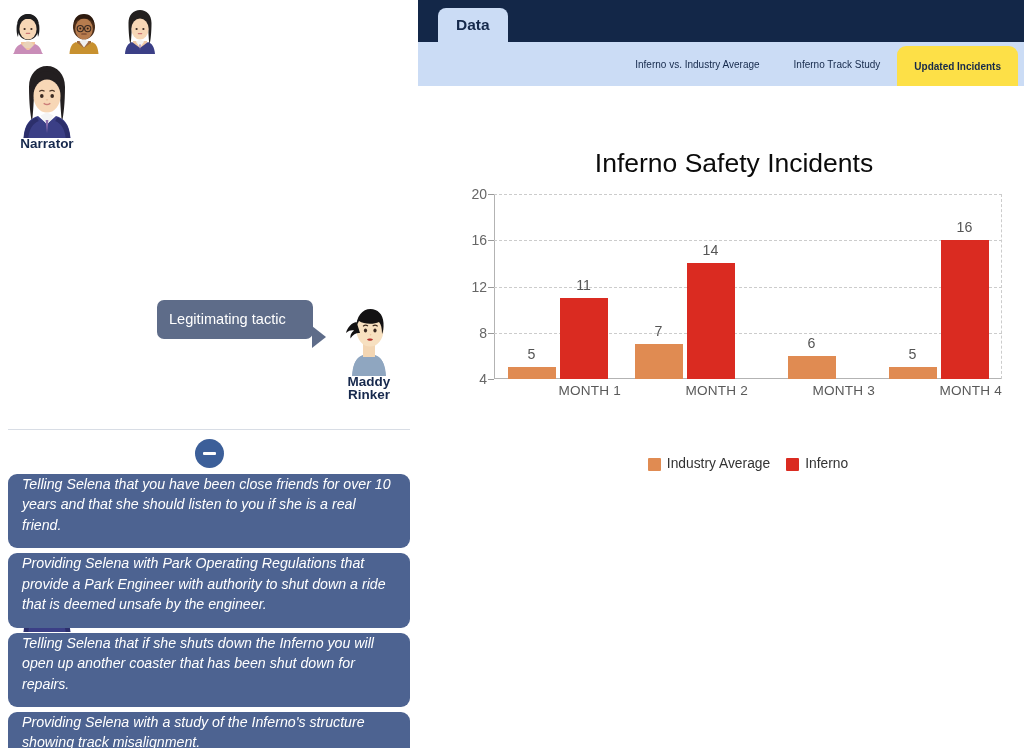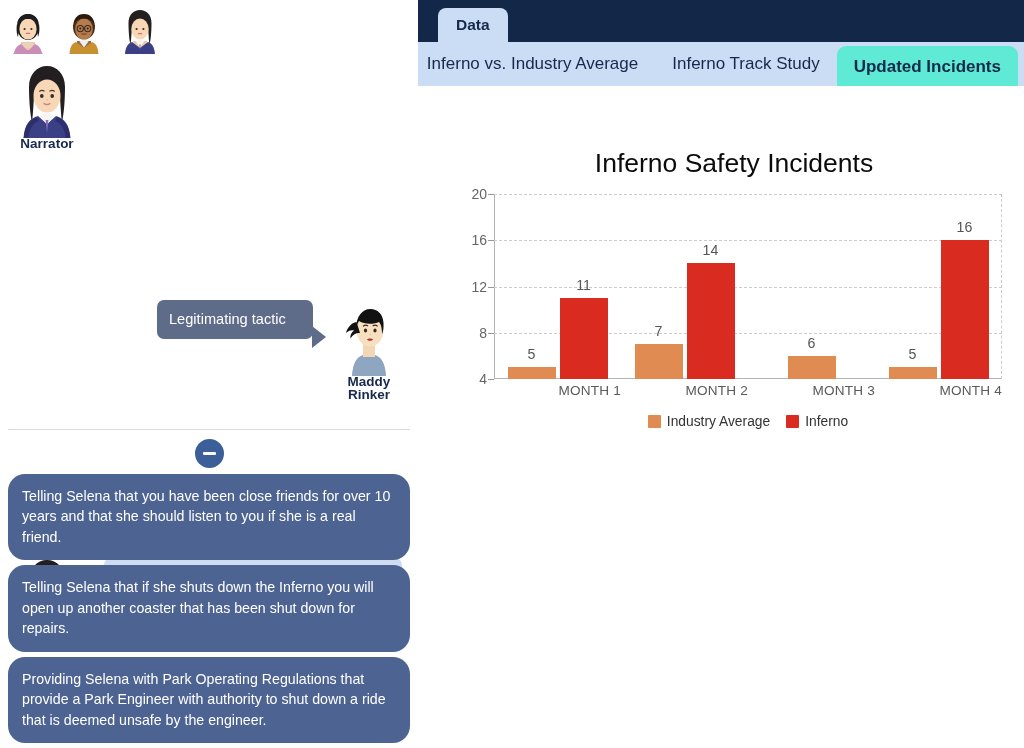--- a/index.html
+++ b/index.html
@@ -102,25 +102,26 @@
   }
 
   .options {
     position: absolute; left: 8px; top: 474px;
     width: 402px;
     display: flex; flex-direction: column; gap: 5px;
   }
   .option {
     background: #4d6391;
     color: #ffffff;
-    border-radius: 17px;
-    padding: 12px 14px 13px 14px;
+    border-radius: 9px;
+    padding: 0 14px 13px 14px;
     font-size: 14.2px;
     line-height: 1.44;
     cursor: pointer;
+    font-style: italic;
   }
 
   
   .right-panel {
     position: absolute; left: 418px; top: 0;
     width: 606px; height: 748px;
     background: #ffffff;
   }
   .topbar {
     position: absolute; left: 0; top: 0;
@@ -140,27 +141,27 @@
   .tabstrip {
     position: absolute; left: 0; top: 42px;
     width: 606px; height: 44px;
     background: #cbdcf5;
     display: flex; align-items: stretch; justify-content: flex-end;
     padding-right: 6px;
   }
   .tab {
     display: flex; align-items: center;
     padding: 0 17px;
-    font-size: 17px;
+    font-size: 10px;
     color: #15294b;
     cursor: pointer;
     white-space: nowrap;
   }
   .tab.active {
-    background: #5eead4;
+    background: #fde047;
     border-radius: 9px 9px 0 0;
     font-weight: bold;
     margin-top: 4px;
     margin-bottom: -1px;
   }
 
   .slide {
     position: absolute; left: 0; top: 86px;
     width: 606px; height: 662px;
     background: #ffffff;
@@ -235,21 +236,21 @@
     flex: 1 1 0; text-align: right;
     font-size: 13.6px; color: #5a5a5a;
     letter-spacing: 0.2px;
   }
   .legend {
     position: absolute; left: 58px; top: 266px;
     width: 508px;
     display: flex; align-items: center; justify-content: center;
     gap: 16px;
   }
-  .legend .li { display: flex; align-items: center; gap: 6px; }
+  .legend .li { display: flex; align-items: flex-end; gap: 6px; margin-top: 42px; }
   .legend .sw { width: 13px; height: 13px; border-radius: 1px; }
   .legend .lb { font-size: 13.8px; color: #333333; }
 </style>
 </head>
 <body>
 
 <div class="page">
 
   <div class="left-panel">
 
@@ -366,22 +367,22 @@
     </div>
 
     <div class="divider"></div>
 
     <div class="collapse-btn">
       <div class="bar"></div>
     </div>
 
     <div class="options">
       <div class="option">Telling Selena that you have been close friends for over 10 years and that she should listen to you if she is a real friend.</div>
+      <div class="option">Providing Selena with Park Operating Regulations that provide a Park Engineer with authority to shut down a ride that is deemed unsafe by the engineer.</div>
       <div class="option">Telling Selena that if she shuts down the Inferno you will open up another coaster that has been shut down for repairs.</div>
-      <div class="option">Providing Selena with Park Operating Regulations that provide a Park Engineer with authority to shut down a ride that is deemed unsafe by the engineer.</div>
       <div class="option">Providing Selena with a study of the Inferno's structure showing track misalignment.</div>
     </div>
   </div>
 
   <div class="right-panel">
     <div class="topbar"></div>
     <div class="group-tab">Data</div>
 
     <div class="tabstrip">
       <div class="tab">Inferno vs. Industry Average</div>

